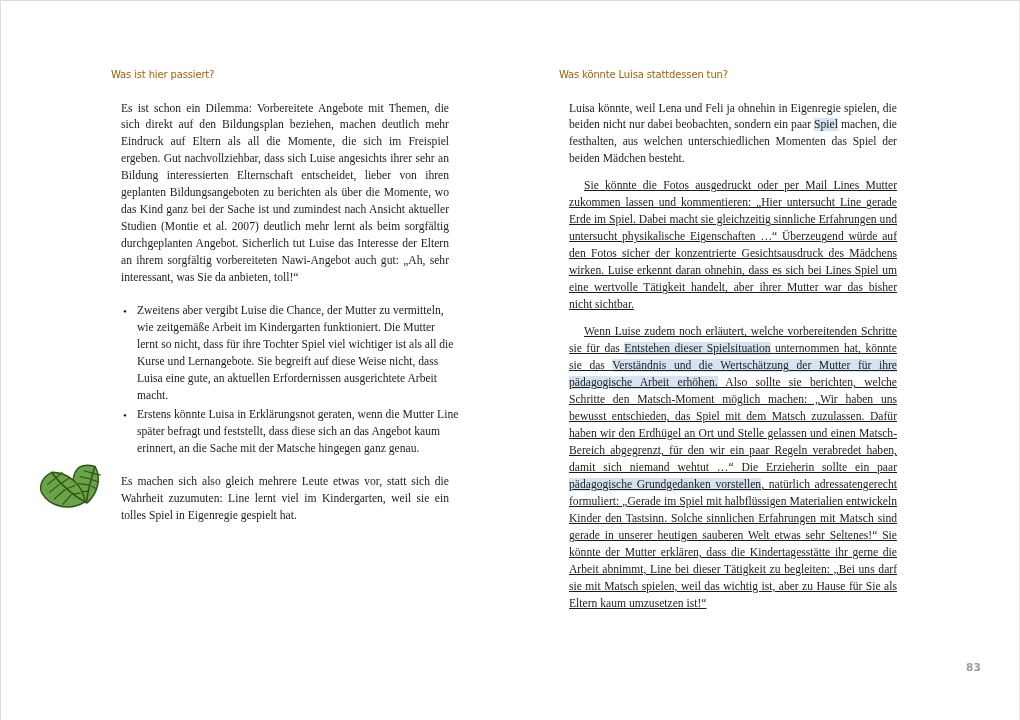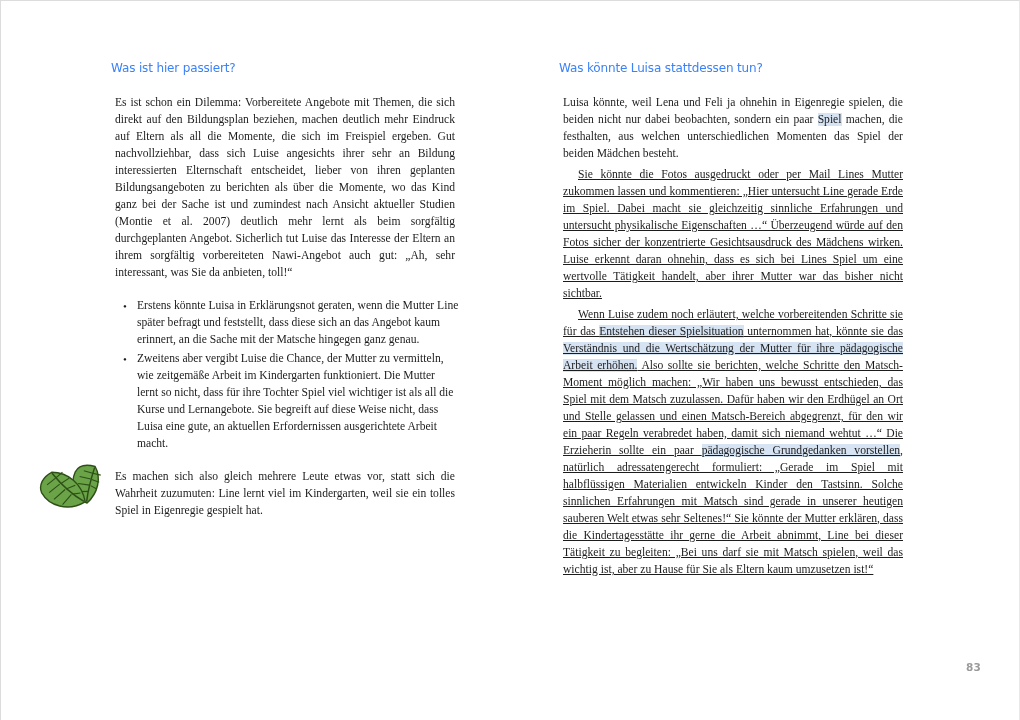--- a/index.html
+++ b/index.html
@@ -39,30 +39,30 @@
   .column {
     position: absolute;
     top: 52px;
     width: 348px;
   }
   .page-left .column  { left: 110px; }
   .page-right .column { left: 48px; }
 
   h2.heading {
     font-family: "DejaVu Sans", sans-serif;
-    font-size: 12px;
+    font-size: 10px;
     font-weight: 400;
     letter-spacing: -0.15px;
-    color: #3b82f6;
-    margin: 8px 0 19px 0;
+    color: #a16207;
+    margin: 16px 0 19px 0;
     line-height: 1.25;
   }
 
   p.body {
-    margin: 4px;
+    margin: 10px;
     font-size: 11.6px;
     line-height: 1.465;
     text-align: justify;
     text-justify: inter-word;
     hyphens: manual;
     color: #1c1c1c;
   }
   p.body.indent { text-indent: 15px; }
   p.body + p.body { margin-top: 0; text-decoration: underline; }
 
@@ -143,22 +143,22 @@
 
   <div class="page page-left">
 
     <div class="column">
       <h2 class="heading">Was ist hier passiert?</h2>
 
       <p class="body">Es ist schon ein Dilemma: Vorbereitete Angebote mit Themen, die sich direkt auf den Bildungsplan beziehen, machen deutlich mehr Eindruck auf Eltern als all die Momente, die sich im Freispiel ergeben. Gut nachvollziehbar, dass sich Luise angesichts ihrer sehr an Bildung interessierten Elternschaft entscheidet, lieber von ihren geplanten Bildungsangeboten zu berichten als über die Momente, wo das Kind ganz bei der Sache ist und zumindest nach Ansicht aktueller Studien (Montie et al. 2007) deutlich mehr lernt als beim sorgfältig durchgeplanten Angebot. Sicherlich tut Luise das Interesse der Eltern an ihrem sorgfältig vorbereiteten Nawi-Angebot auch gut: „Ah, sehr interessant, was Sie da anbieten, toll!“</p>
 
 
       <ul class="bullets">
+        <li>Zweitens aber vergibt Luise die Chance, der Mutter zu vermitteln, wie zeitgemäße Arbeit im Kindergarten funktioniert. Die Mutter lernt so nicht, dass für ihre Tochter Spiel viel wichtiger ist als all die Kurse und Lernangebote. Sie begreift auf diese Weise nicht, dass Luisa eine gute, an aktuellen Erfordernissen ausgerichtete Arbeit macht.</li>
         <li>Erstens könnte Luisa in Erklärungsnot geraten, wenn die Mutter Line später befragt und feststellt, dass diese sich an das Angebot kaum erinnert, an die Sache mit der Matsche hingegen ganz genau.</li>
-        <li>Zweitens aber vergibt Luise die Chance, der Mutter zu vermitteln, wie zeitgemäße Arbeit im Kindergarten funktioniert. Die Mutter lernt so nicht, dass für ihre Tochter Spiel viel wichtiger ist als all die Kurse und Lernangebote. Sie begreift auf diese Weise nicht, dass Luisa eine gute, an aktuellen Erfordernissen ausgerichtete Arbeit macht.</li>
       </ul>
 
       <p class="body">Es machen sich also gleich mehrere Leute etwas vor, statt sich die Wahrheit zuzumuten: Line lernt viel im Kindergarten, weil sie ein tolles Spiel in Eigenregie gespielt hat.</p>
     </div>
 
     <div class="leaves">
       <svg width="110" height="70" viewBox="0 0 110 70" xmlns="http://www.w3.org/2000/svg" aria-hidden="true">
         <g transform="translate(52 6) rotate(28)">
           <path d="M16 0 C27 7 31 22 26 36 C12 38 2 28 1 14 C1 7 7 2 16 0 Z" fill="#6ba348" stroke="#2d5016" stroke-width="1.4"></path>
           <path d="M16 1 C18 12 21 25 25 35" fill="none" stroke="#2d5016" stroke-width="1.5"></path>

